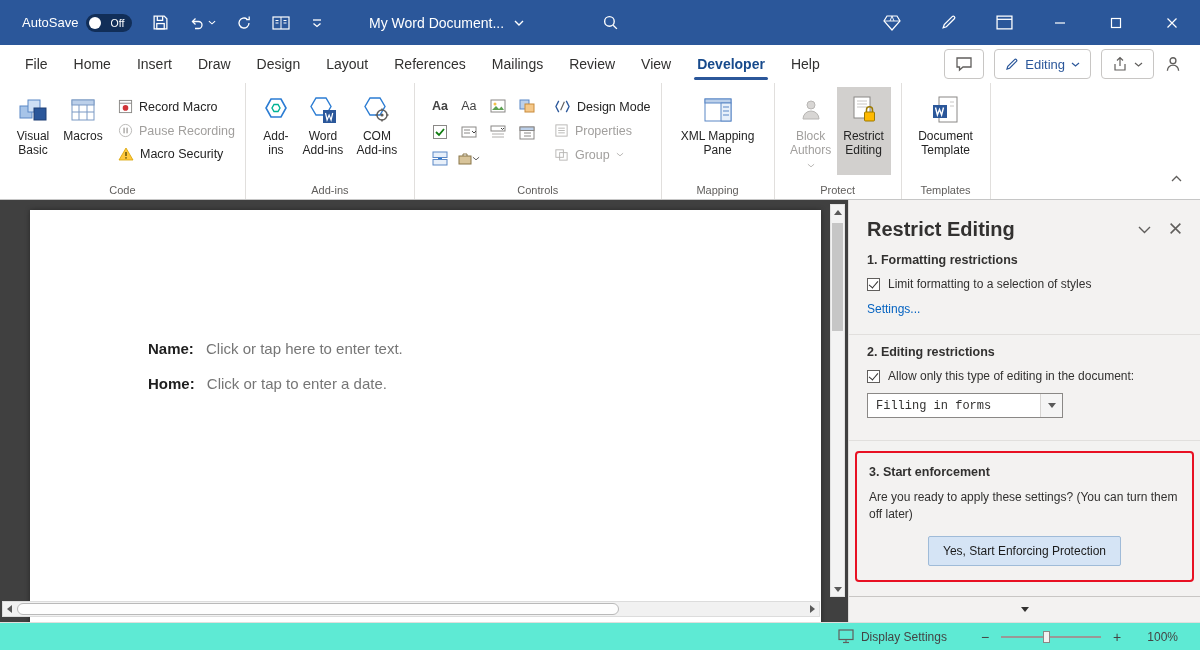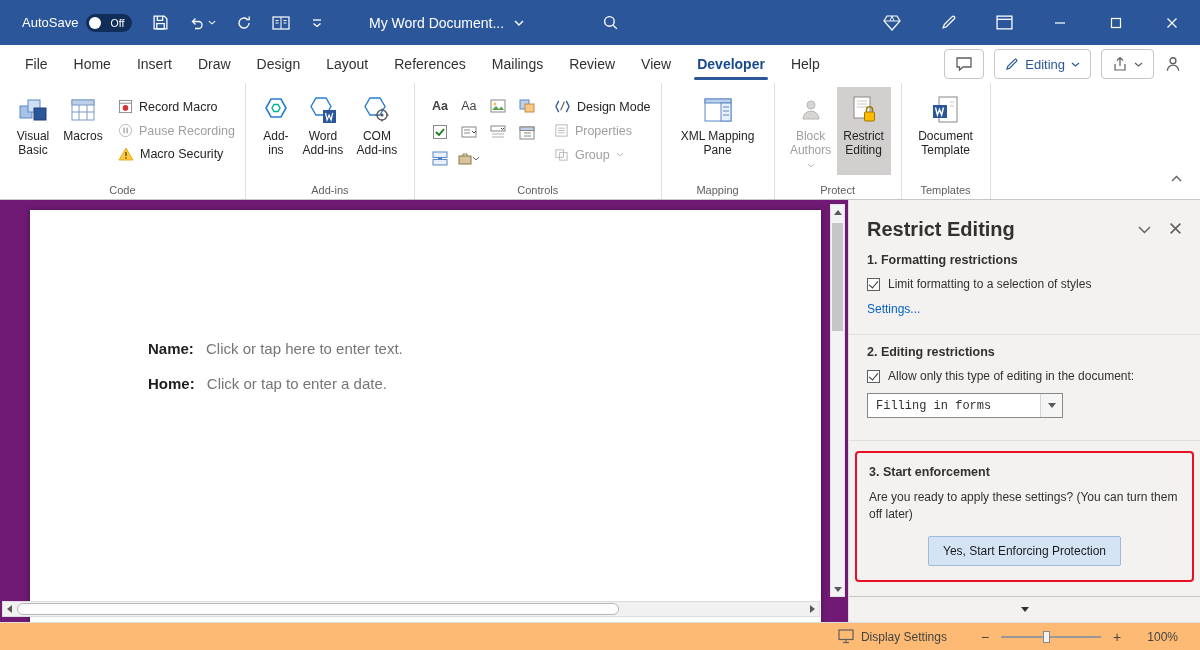--- a/index.html
+++ b/index.html
@@ -43,21 +43,21 @@
   .smallcol { display:flex; flex-direction:column; gap:9px; padding:12px 0 0 8px; }
   .smallbtn { display:flex; align-items:center; gap:6px; font-size:12.5px; color:#242424; white-space:nowrap; }
   .smallbtn.disabled { color:#a19f9d; }
   .ctrlgrid { display:grid; grid-template-columns:repeat(4,26px); grid-auto-rows:22px; gap:4px 3px; padding:8px 6px 0 2px; }
   .ctrlbtn { display:flex; align-items:center; justify-content:center; font-size:12.5px; color:#444; }
   .ctrl-aa-bold { font-weight:bold; }
   .ribbon-collapse { position:absolute; right:18px; bottom:14px; }
 
   
   .main { flex:1; display:flex; min-height:0; }
-  .docarea { width:848px; background:#701a75; position:relative; overflow:hidden; }
+  .docarea { width:848px; background:#404040; position:relative; overflow:hidden; }
   .page { position:absolute; left:30px; top:10px; width:791px; height:430px; background:#fff; box-shadow:0 0 5px rgba(0,0,0,.4); }
   .page-content { padding:130px 40px 0 118px; font-size:15px; }
   .fieldline + .fieldline { margin-top:18px; }
   .flabel { font-weight:bold; color:#1f1f1f; margin-right:8px; }
   .fph { color:#767676; }
 
   
   .vscroll { position:absolute; top:4px; right:3px; width:15px; bottom:25px; background:#f3f3f3; border:1px solid #e2e2e2; }
   .vthumb { position:absolute; left:1px; right:1px; top:18px; height:108px; background:#c6c6c6; }
   .sbtn { position:absolute; width:13px; height:14px; display:flex; align-items:center; justify-content:center; }
@@ -82,21 +82,21 @@
   .plink { color:#0563c1; font-size:12px; margin:0 0 12px; display:inline-block; }
   .pdiv { border-top:1px solid #e1dfdd; margin:6px -18px 10px; }
   .pselect { width:196px; height:25px; background:#fff; border:1px solid #8a8886; display:flex; align-items:center; font-size:12px; padding-left:8px; margin:2px 0 22px;font-family:Liberation Mono, monospace; }
   .sel-arrow { margin-left:auto; width:22px; height:100%; display:flex; align-items:center; justify-content:center; background:#f5f5f5; border-left:1px solid #d6d4d2; }
   .enforce-box { border:2px solid #e81123; border-radius:4px; margin:2px -12px 0; padding:4px 12px 14px; }
   .enforce-text { font-size:12px; line-height:1.45; color:#323130; }
   .enforce-btn { display:block; margin:12px auto 0; background:#d5e4f5; border:1px solid #9fbbd8; border-radius:2px; padding:7px 14px; font-size:12px; color:#1b1b1b; }
   .pane-bottom { position:absolute; left:0; right:0; bottom:0; height:26px; border-top:1px solid #c8c6c4; display:flex; align-items:center; justify-content:center; background:#f3f2f1; }
 
   
-  .statusbar { flex:0 0 28px; background:#fdba74; border-top:1px solid #e1dfdd; display:flex; align-items:center; justify-content:flex-end; padding-right:22px; font-size:12px; color:#444; }
+  .statusbar { flex:0 0 28px; background:#5eead4; border-top:1px solid #e1dfdd; display:flex; align-items:center; justify-content:flex-end; padding-right:22px; font-size:12px; color:#444; }
   .ds { display:flex; align-items:center; gap:7px; margin-right:34px; }
   .zoomctl { display:flex; align-items:center; gap:12px; }
   .zoom-sign { font-size:14px; color:#444; }
   .sl-track { width:100px; height:2px; background:#9a9896; position:relative; }
   .sl-thumb { position:absolute; left:42px; top:-5px; width:7px; height:12px; background:#f3f2f1; border:1px solid #8a8886; }
   .zoom-label { margin-left:14px; }
 </style>
 </head>
 <body>
 

